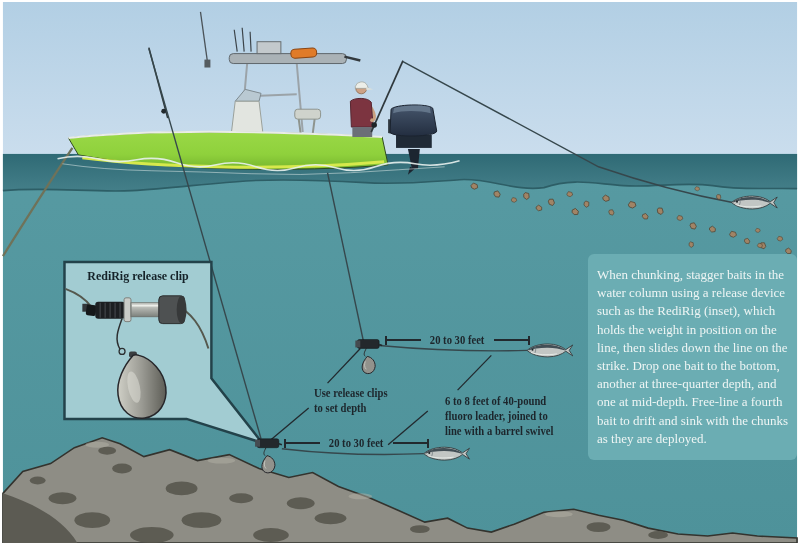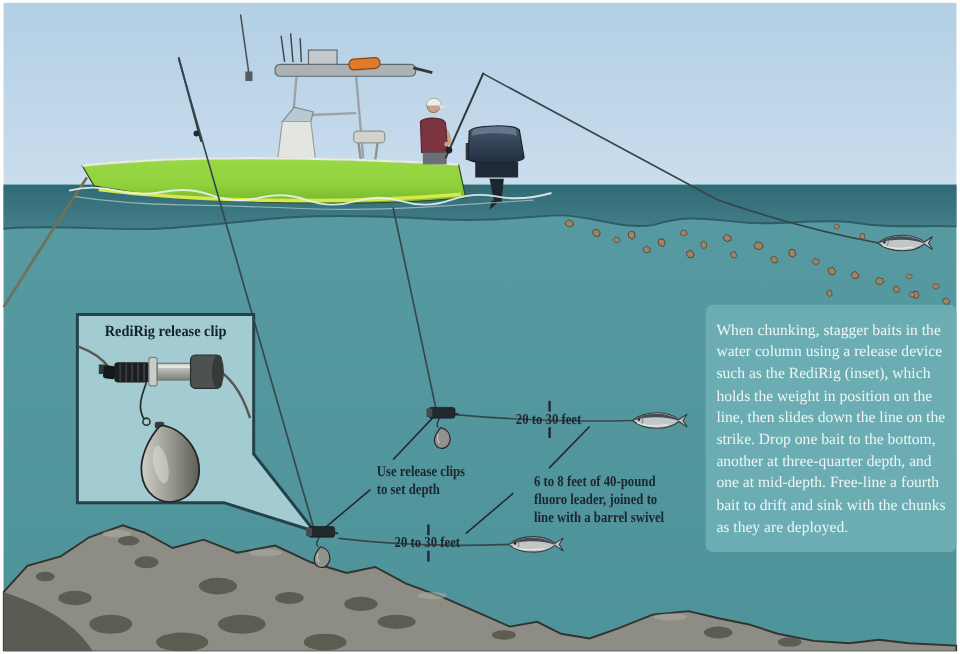--- a/index.html
+++ b/index.html
@@ -6,21 +6,21 @@
   .scene{position:relative;width:800px;height:545px;overflow:hidden;
          border:2px solid #ffffff;box-sizing:border-box;
          font-family:Liberation Serif, serif;}
   .art{position:absolute;left:0;top:0;width:100%;height:100%;}
   .lbl{position:absolute;color:#1d262c;font-weight:bold;font-size:12.5px;
        line-height:1.18;transform:scaleX(.85);transform-origin:left top;
        white-space:pre-line;}
   .inset-title{position:absolute;left:62px;top:266px;width:148px;text-align:center;
        color:#152229;font-weight:bold;font-size:13px;transform:scaleX(.92);
        transform-origin:center top;}
-  .dim{position:absolute;display:flex;align-items:center;height:12px;flex-direction:column;}
+  .dim{position:absolute;display:flex;align-items:center;height:12px;}
   .dim .tick{width:2px;height:9px;background:#22292e;flex:0 0 auto;}
   .dim .dline{flex:1;height:2px;background:#22292e;}
   .dim .dtext{font-weight:bold;font-size:12.5px;line-height:1;color:#1d262c;
        padding:0 4px;white-space:nowrap;transform:scaleX(.85);transform-origin:center;}
   .panel{position:absolute;left:586px;top:252px;width:209px;box-sizing:border-box;
        background:#6badb3;border-radius:6px;padding:12px 9px;color:#eef5f4;
        font-size:13px;line-height:1.4;}
 </style>
 </head>
 <body>

